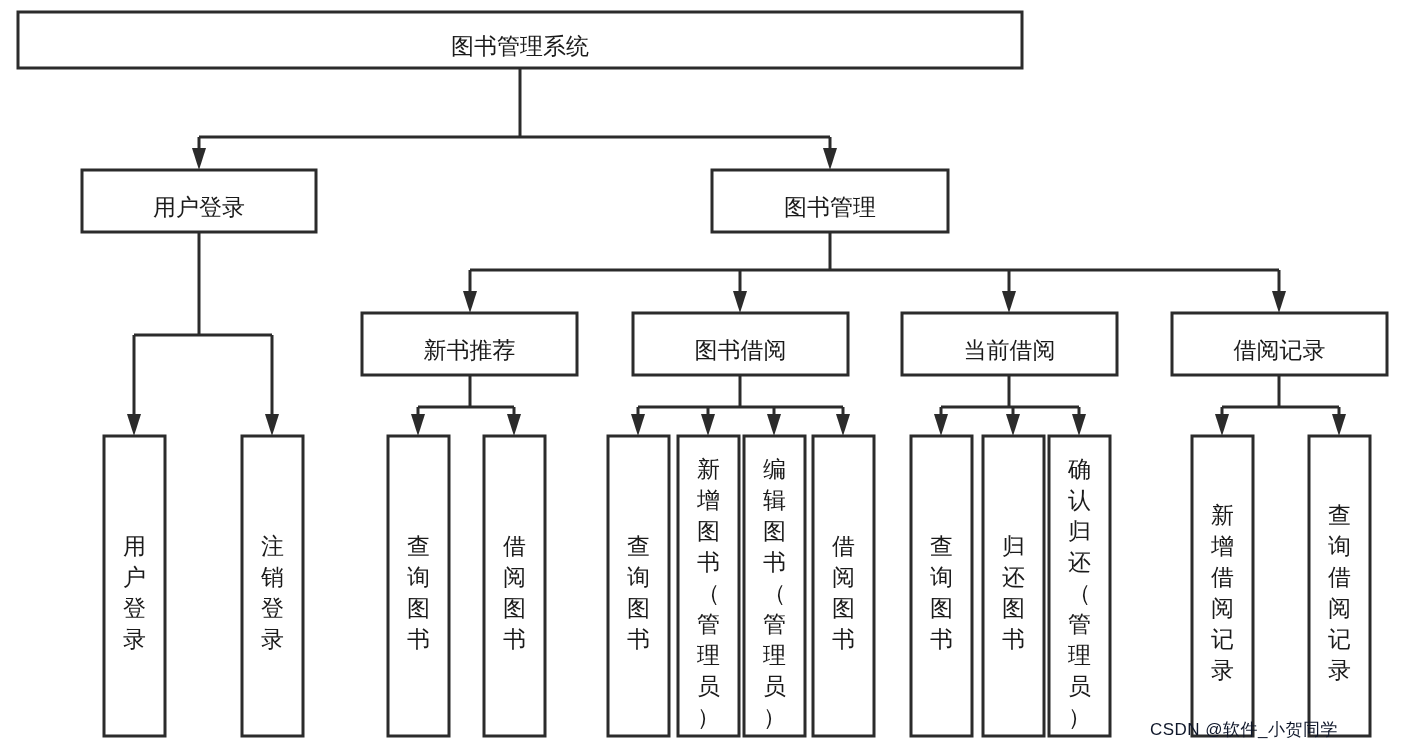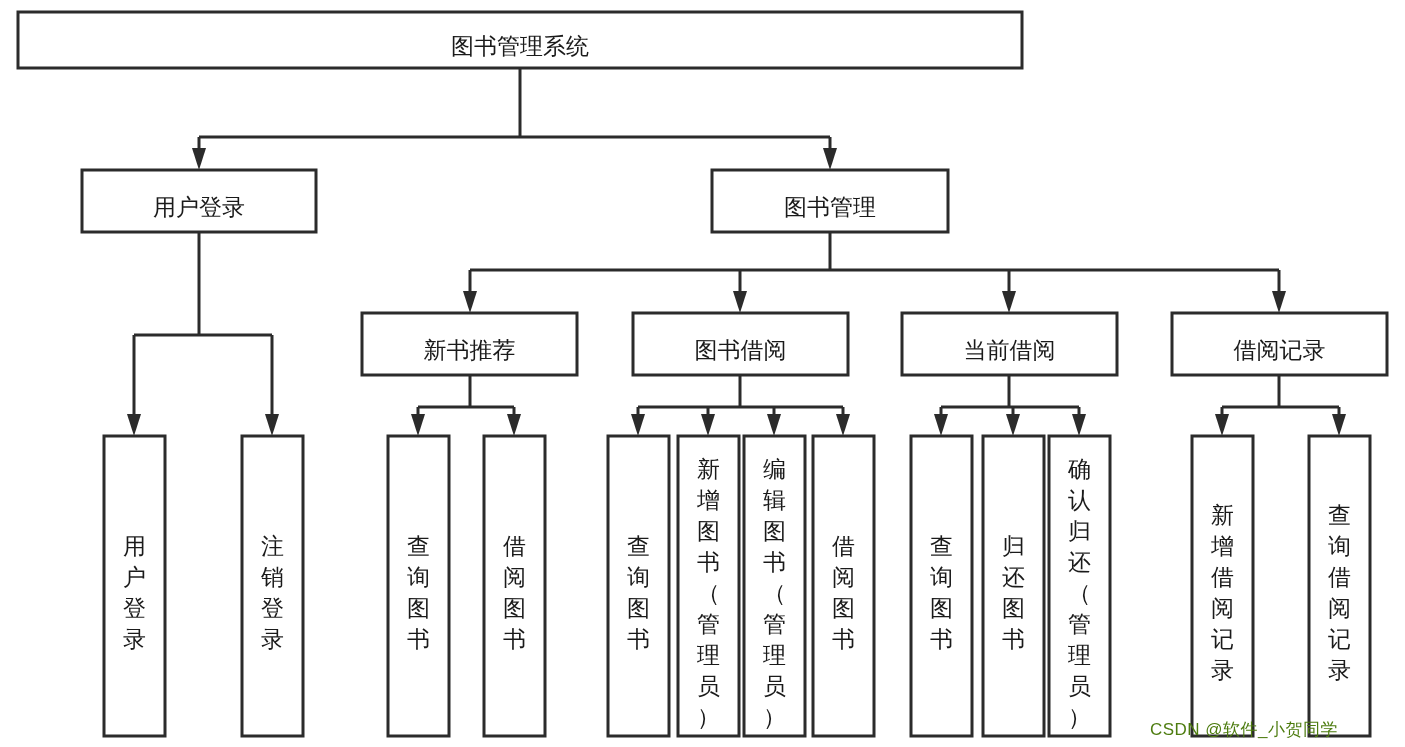--- a/index.html
+++ b/index.html
@@ -13,21 +13,21 @@
   .connector{stroke:#2b2b2b;stroke-width:3;fill:none;stroke-linecap:butt;}
   .arrow-head{fill:#2b2b2b;stroke:none;}
   .node-label{
     font-family:"Liberation Sans","DejaVu Sans",sans-serif;
     fill:#1a1a1a;font-size:23px;text-anchor:middle;dominant-baseline:middle;
     white-space:pre;
   }
   .watermark{
     position:absolute;right:8px;bottom:6px;
     font-family:"Liberation Sans","DejaVu Sans",sans-serif;
-    font-size:17px;color:#4d7c0f;white-space:nowrap;letter-spacing:0.5px;
+    font-size:17px;color:#0f172a;white-space:nowrap;letter-spacing:0.5px;
   }
 </style>
 </head>
 <body>
 
 <div id="diagram-root">
   <svg id="diagram-svg" viewBox="0 0 1405 747" xmlns="http://www.w3.org/2000/svg">
     <g id="connectors-layer">
         <g>
           <line x1="520" y1="68" x2="520" y2="137" class="connector"></line>

